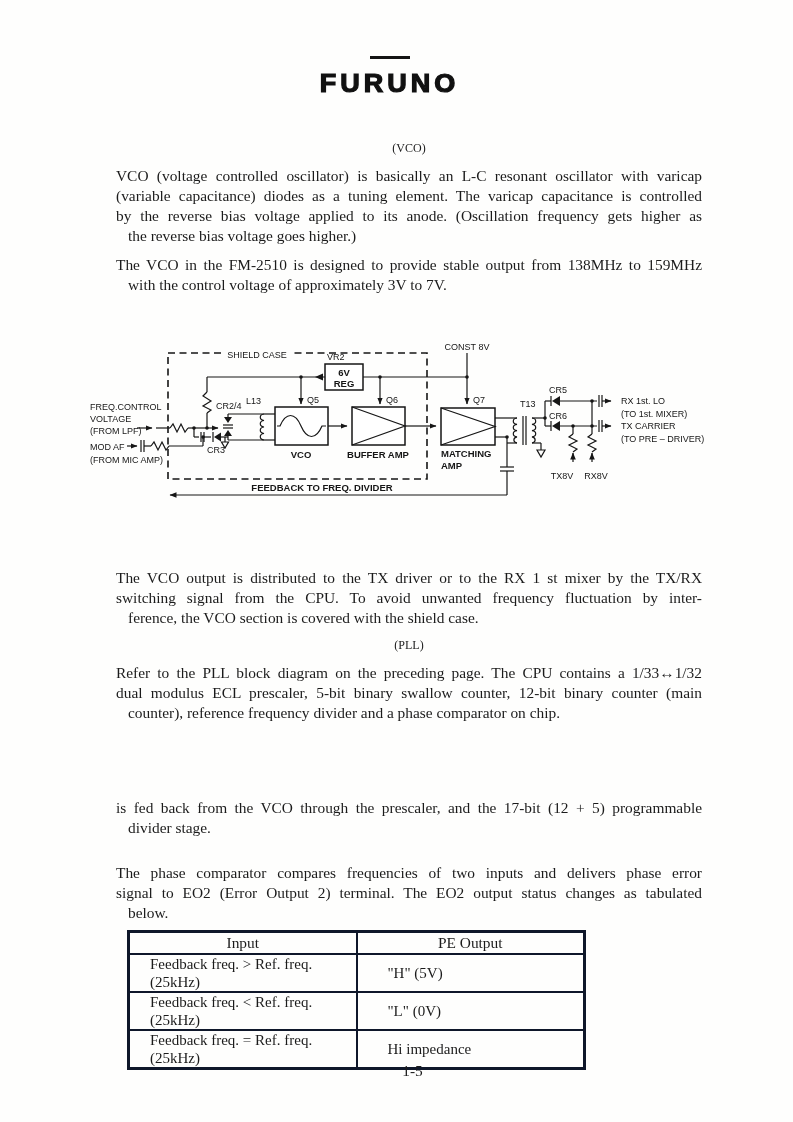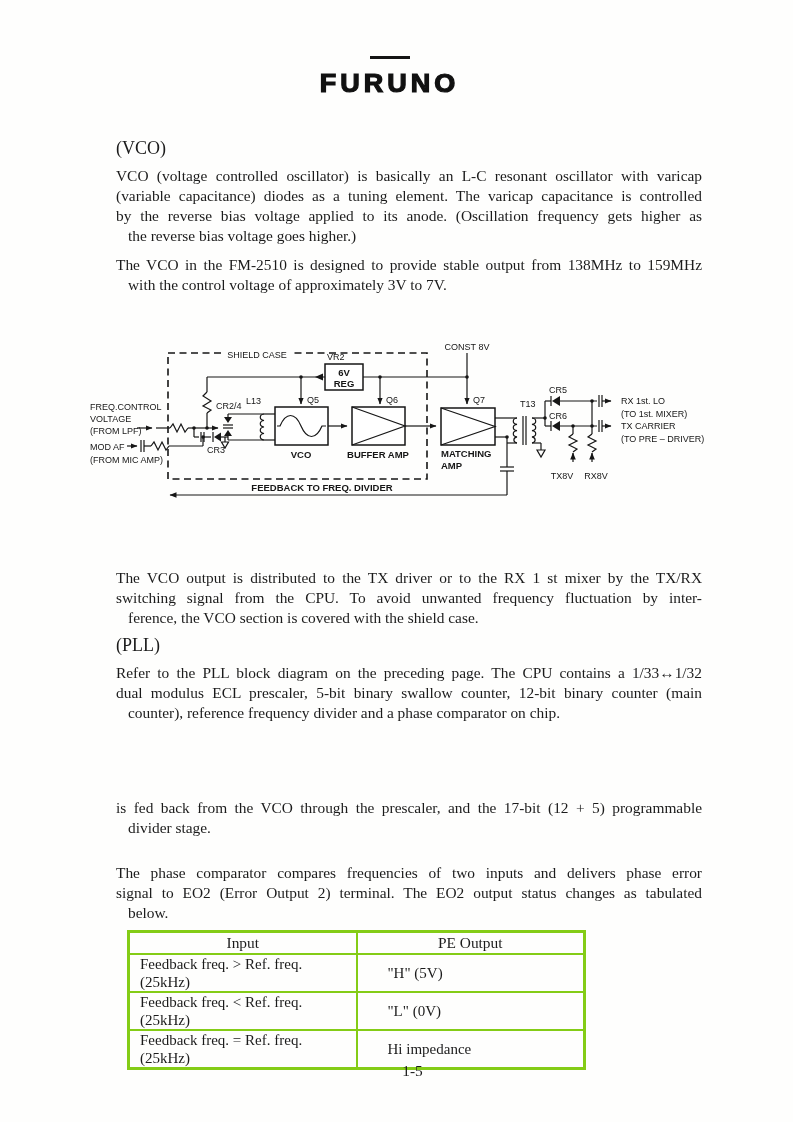--- a/index.html
+++ b/index.html
@@ -8,42 +8,42 @@
   
   .brandline{position:absolute;top:56px;left:33px;right:47px;height:30px;
              display:flex;align-items:center;gap:9px;flex-direction:column;}
   .rule{background:#141414;height:3px;}
   .rule.short{width:40px;flex:none;}
   .rule.long{flex:1;height:3px;}
   .brand{font-family:"Liberation Sans", sans-serif;font-weight:700;font-size:27px;
          letter-spacing:4px;color:#111;-webkit-text-stroke:1.3px #111;
          transform:scaleY(0.95);white-space:nowrap;}
   
-  .heading{position:absolute;left:116px;width:586px;font-size:18px;line-height:20px;}
+  .heading{position:absolute;left:116px;width:586px;font-size:12px;line-height:20px;text-align:center;}
   .para{position:absolute;left:116px;width:586px;font-size:15.4px;}
   .pline{height:20px;line-height:20px;text-align:justify;text-align-last:justify;
          white-space:normal;}
   .pline.last{text-align:left;text-align-last:left;margin-left:12px;}
   
   .diagram{position:absolute;left:80px;top:340px;width:630px;height:185px;}
   .diagram svg{display:block;}
   .diagram text{font-family:"Liberation Sans", sans-serif;font-size:9px;fill:#161616;}
   .diagram text.b{font-weight:bold;font-size:9.5px;}
   .w{stroke:#161616;stroke-width:1.2;fill:none;}
   .bx{stroke:#161616;stroke-width:1.5;fill:#fff;}
   .dash{stroke:#161616;stroke-width:1.6;fill:none;stroke-dasharray:7 4.5;}
   .fp{fill:#161616;stroke:none;}
   
   .pe-table{position:absolute;left:127px;top:930px;border-collapse:collapse;
             table-layout:fixed;width:459px;font-size:15px;line-height:18px;}
-  .pe-table,.pe-table th,.pe-table td{border:2px solid #84cc16;}
+  .pe-table,.pe-table th,.pe-table td{border:2px solid #0f172a;}
   .pe-table{border-width:3px;}
   .pe-table th{font-weight:normal;font-size:15.4px;height:20px;text-align:center;padding:0;}
   .pe-table td{height:19px;padding:0;}
-  .pe-table td.c1{padding-left:10px;width:304px;}
+  .pe-table td.c1{padding-left:20px;width:304px;}
   .pe-table td.c2{padding-left:30px;width:151px;}
   
   .pagenum{position:absolute;left:0;top:1062px;width:100%;text-align:center;
            font-size:15.4px;margin-left:16px;}
 </style>
 </head>
 <body>
 
 <div class="page">
 

